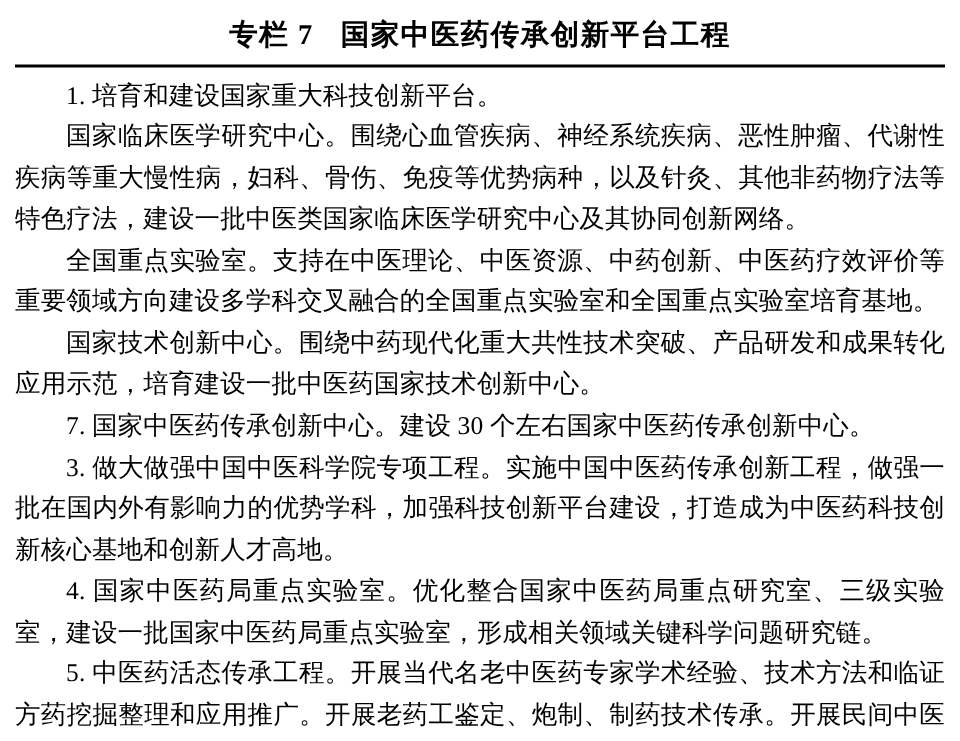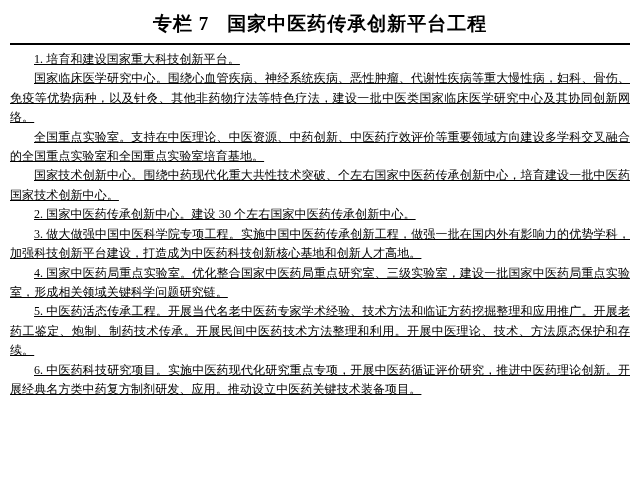--- a/index.html
+++ b/index.html
@@ -13,21 +13,20 @@
     font-family: "Liberation Serif", "DejaVu Serif", serif;
     color: #000000;
     overflow: hidden;
   }
   .page {
     width: 640px;
     height: 494px;
     box-sizing: border-box;
     padding: 6px 10px 4px 10px;
     position: relative;
-    text-decoration: underline;
   }
   .title-block {
     text-align: center;
     padding: 6px 0 7px 0;
     border-bottom: 2px solid #000;
   }
   .title-line {
     font-size: 19px;
     font-weight: bold;
     letter-spacing: 1px;
@@ -35,42 +34,42 @@
     display: inline-block;
   }
   .title-num {
     margin-right: 18px;
   }
   .body-block {
     padding-top: 5px;
   }
   p.para {
     margin: 0;
-    font-size: 12px;
+    font-size: 17px;
     line-height: 1.62;
     text-align: justify;
     text-justify: inter-ideograph;
     text-indent: 2em;
     letter-spacing: 0.1px;
   }
 </style>
 </head>
 <body>
 
 <div class="page">
 
   <div class="title-block">
     <span class="title-line"><span class="title-num"><span>专栏</span>&nbsp;<span>7</span></span><span>国家中医药传承创新平台工程</span></span>
   </div>
 
   <div class="body-block">
     <p class="para">1. 培育和建设国家重大科技创新平台。</p>
     <p class="para">国家临床医学研究中心。围绕心血管疾病、神经系统疾病、恶性肿瘤、代谢性疾病等重大慢性病，妇科、骨伤、免疫等优势病种，以及针灸、其他非药物疗法等特色疗法，建设一批中医类国家临床医学研究中心及其协同创新网络。</p>
     <p class="para">全国重点实验室。支持在中医理论、中医资源、中药创新、中医药疗效评价等重要领域方向建设多学科交叉融合的全国重点实验室和全国重点实验室培育基地。</p>
-    <p class="para">国家技术创新中心。围绕中药现代化重大共性技术突破、个左右国家中医药传承创新中心，培育建设一批中医药国家技术创新中心。</p>
-    <p class="para">2. 国家中医药传承创新中心。建设 30 个左右国家中医药传承创新中心。</p>
+    <p class="para">国家技术创新中心。围绕中药现代化重大共性技术突破、产品研发和成果转化应用示范，培育建设一批中医药国家技术创新中心。</p>
+    <p class="para">7. 国家中医药传承创新中心。建设 30 个左右国家中医药传承创新中心。</p>
     <p class="para">3. 做大做强中国中医科学院专项工程。实施中国中医药传承创新工程，做强一批在国内外有影响力的优势学科，加强科技创新平台建设，打造成为中医药科技创新核心基地和创新人才高地。</p>
     <p class="para">4. 国家中医药局重点实验室。优化整合国家中医药局重点研究室、三级实验室，建设一批国家中医药局重点实验室，形成相关领域关键科学问题研究链。</p>
     <p class="para">5. 中医药活态传承工程。开展当代名老中医药专家学术经验、技术方法和临证方药挖掘整理和应用推广。开展老药工鉴定、炮制、制药技术传承。开展民间中医药技术方法整理和利用。开展中医理论、技术、方法原态保护和存续。</p>
     <p class="para">6. 中医药科技研究项目。实施中医药现代化研究重点专项，开展中医药循证评价研究，推进中医药理论创新。开展经典名方类中药复方制剂研发、应用。推动设立中医药关键技术装备项目。</p>
   </div>
 
 </div>
 
 </body></html>

